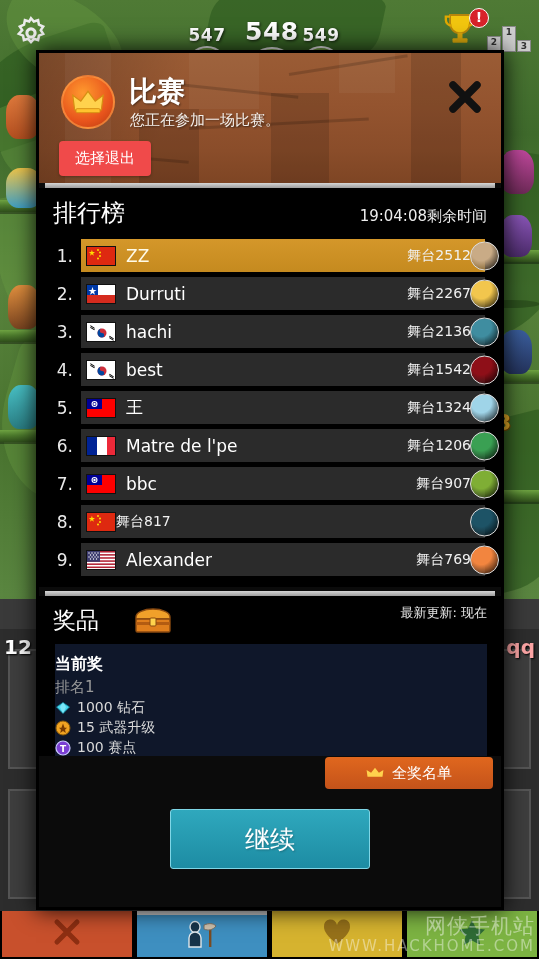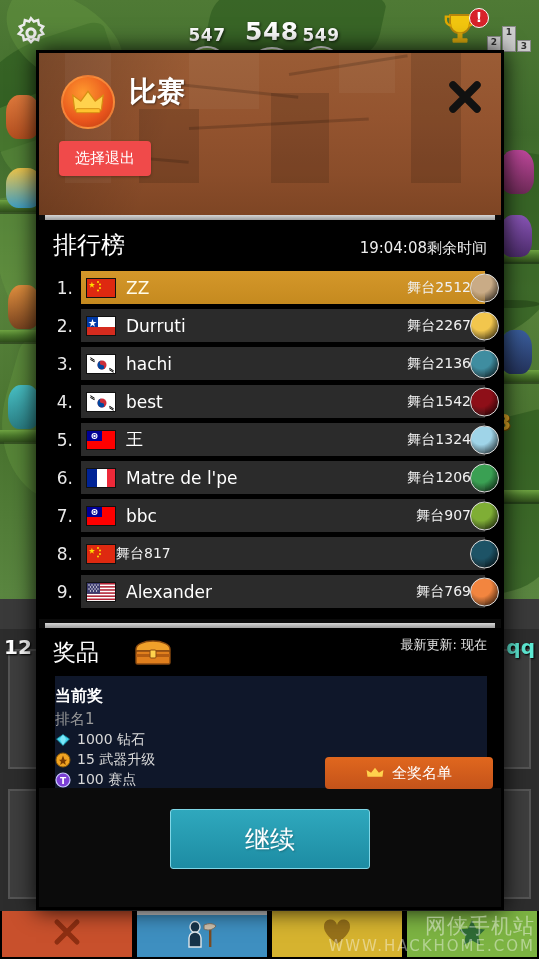--- a/index.html
+++ b/index.html
@@ -119,21 +119,21 @@
     background: #0b0b0b;
     border: 3px solid #000;
     z-index: 10;
     overflow: hidden;
     box-shadow: 0 0 22px rgba(0,0,0,0.9);
   }
 
   
   #modal-header {
     position: relative;
-    height: 162px;
+    height: 130px;
     background:
       linear-gradient(110deg, rgba(0,0,0,0.22) 0%, rgba(0,0,0,0) 30%),
       linear-gradient(180deg, #9a5c35 0%, #94542f 40%, #8a4d2a 75%, #7e4524 100%);
     overflow: hidden;
   }
   .rock-crack {
     position: absolute;
     background: rgba(0,0,0,0.16);
     transform-origin: left center;
   }
@@ -380,21 +380,21 @@
     left: 4px; bottom: 300px;
     color: #fff;
     font-size: 20px;
     font-weight: bold;
     z-index: 3;
     text-shadow: 1px 1px 2px #000;
   }
   #side-score-r {
     position: absolute;
     right: 4px; bottom: 300px;
-    color: #5eead4;
+    color: #fca5a5;
     font-size: 20px;
     font-weight: bold;
     z-index: 3;
     text-shadow: 1px 1px 2px #000;
     margin-top: 21px;
   }
 </style>
 </head>
 <body>
 
@@ -490,20 +490,21 @@
     <div class="rock-crack" style="left:150px; top:74px;width:180px; height:3px; transform:rotate(-3deg);"></div>
     <div class="rock-crack" style="left:60px;  top:100px;width:90px; height:3px; transform:rotate(5deg);"></div>
 
     <div id="crown-badge">
       <svg viewBox="0 0 24 18" width="32" height="24">
         <path d="M2 15h20l1.4-11-6 4.4L12 1 6.6 8.4.6 4z" fill="#ffd24d" stroke="#d68f12" stroke-width="0.9"></path>
         <rect x="3" y="14" width="18" height="3" rx="0.8" fill="#ffc32e" stroke="#d68f12" stroke-width="0.7"></rect>
       </svg>
     </div>
     <div id="modal-title">比赛</div>
+    <div id="modal-subtitle">您正在参加一场比赛。</div>
 
     <button id="opt-out-btn">选择退出</button>
 
     <div id="close-btn">
       <svg viewBox="0 0 24 24" width="36" height="36">
         <path d="M4 4 L20 20 M20 4 L4 20" stroke="#111" stroke-width="5" stroke-linecap="round"></path>
       </svg>
     </div>
   </div>
 

